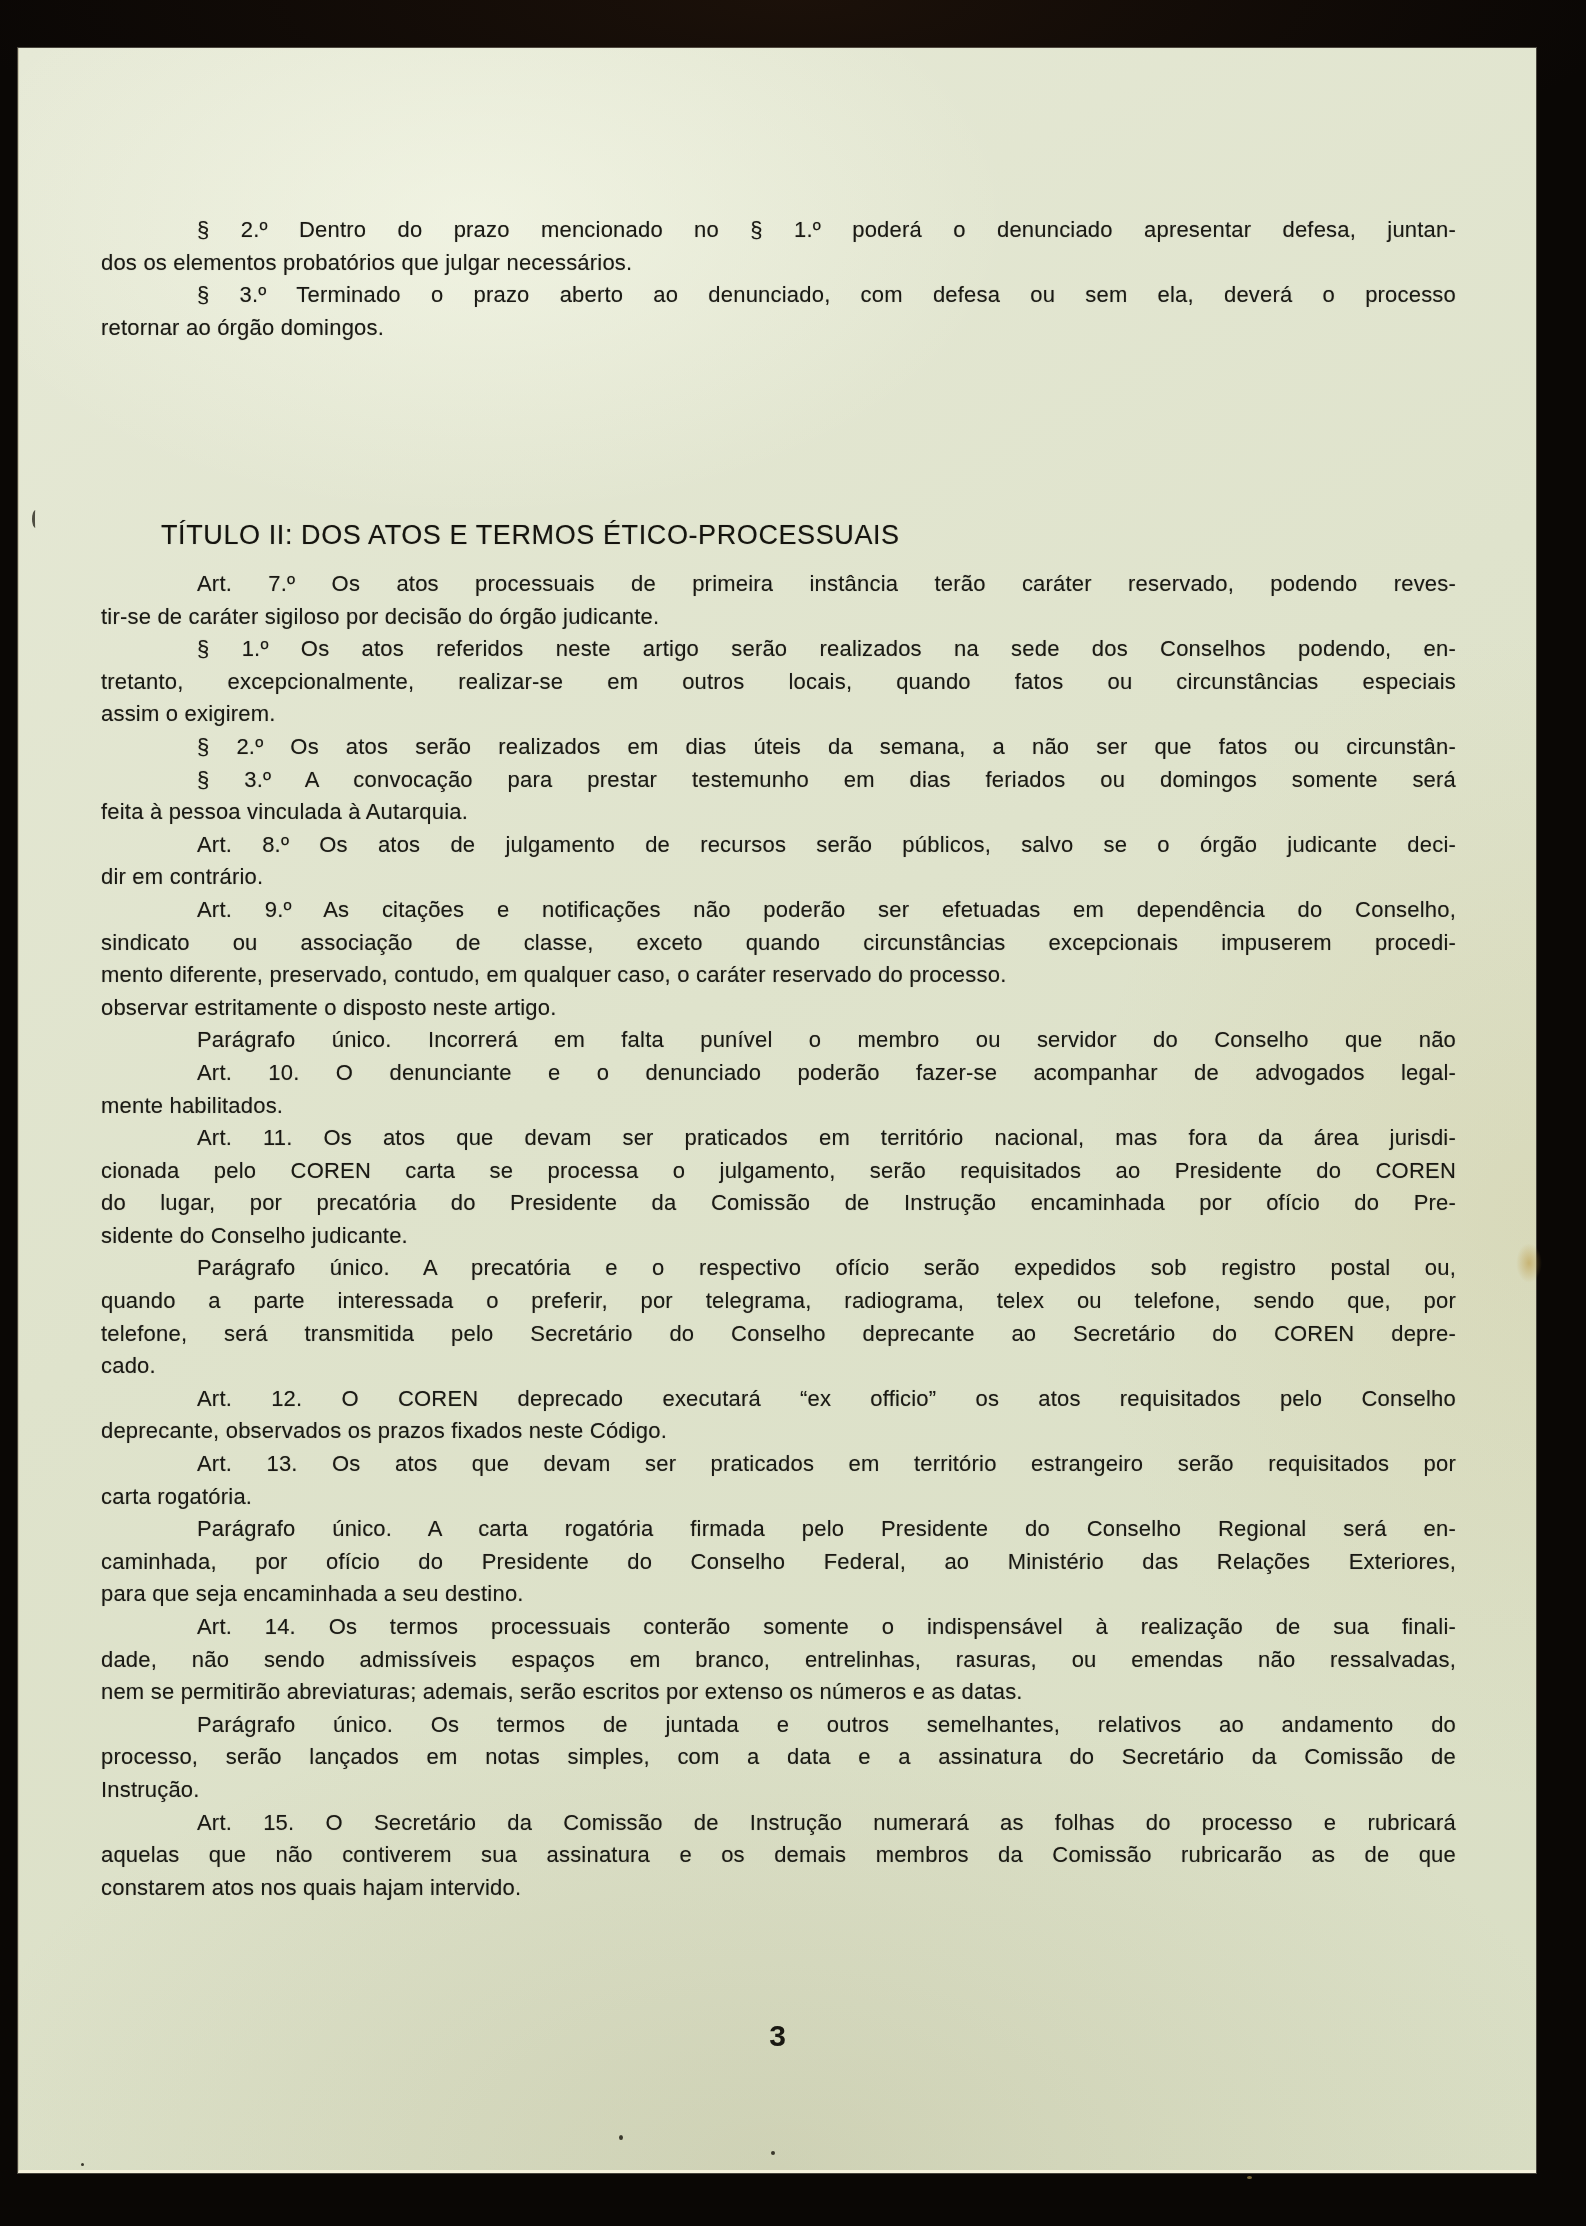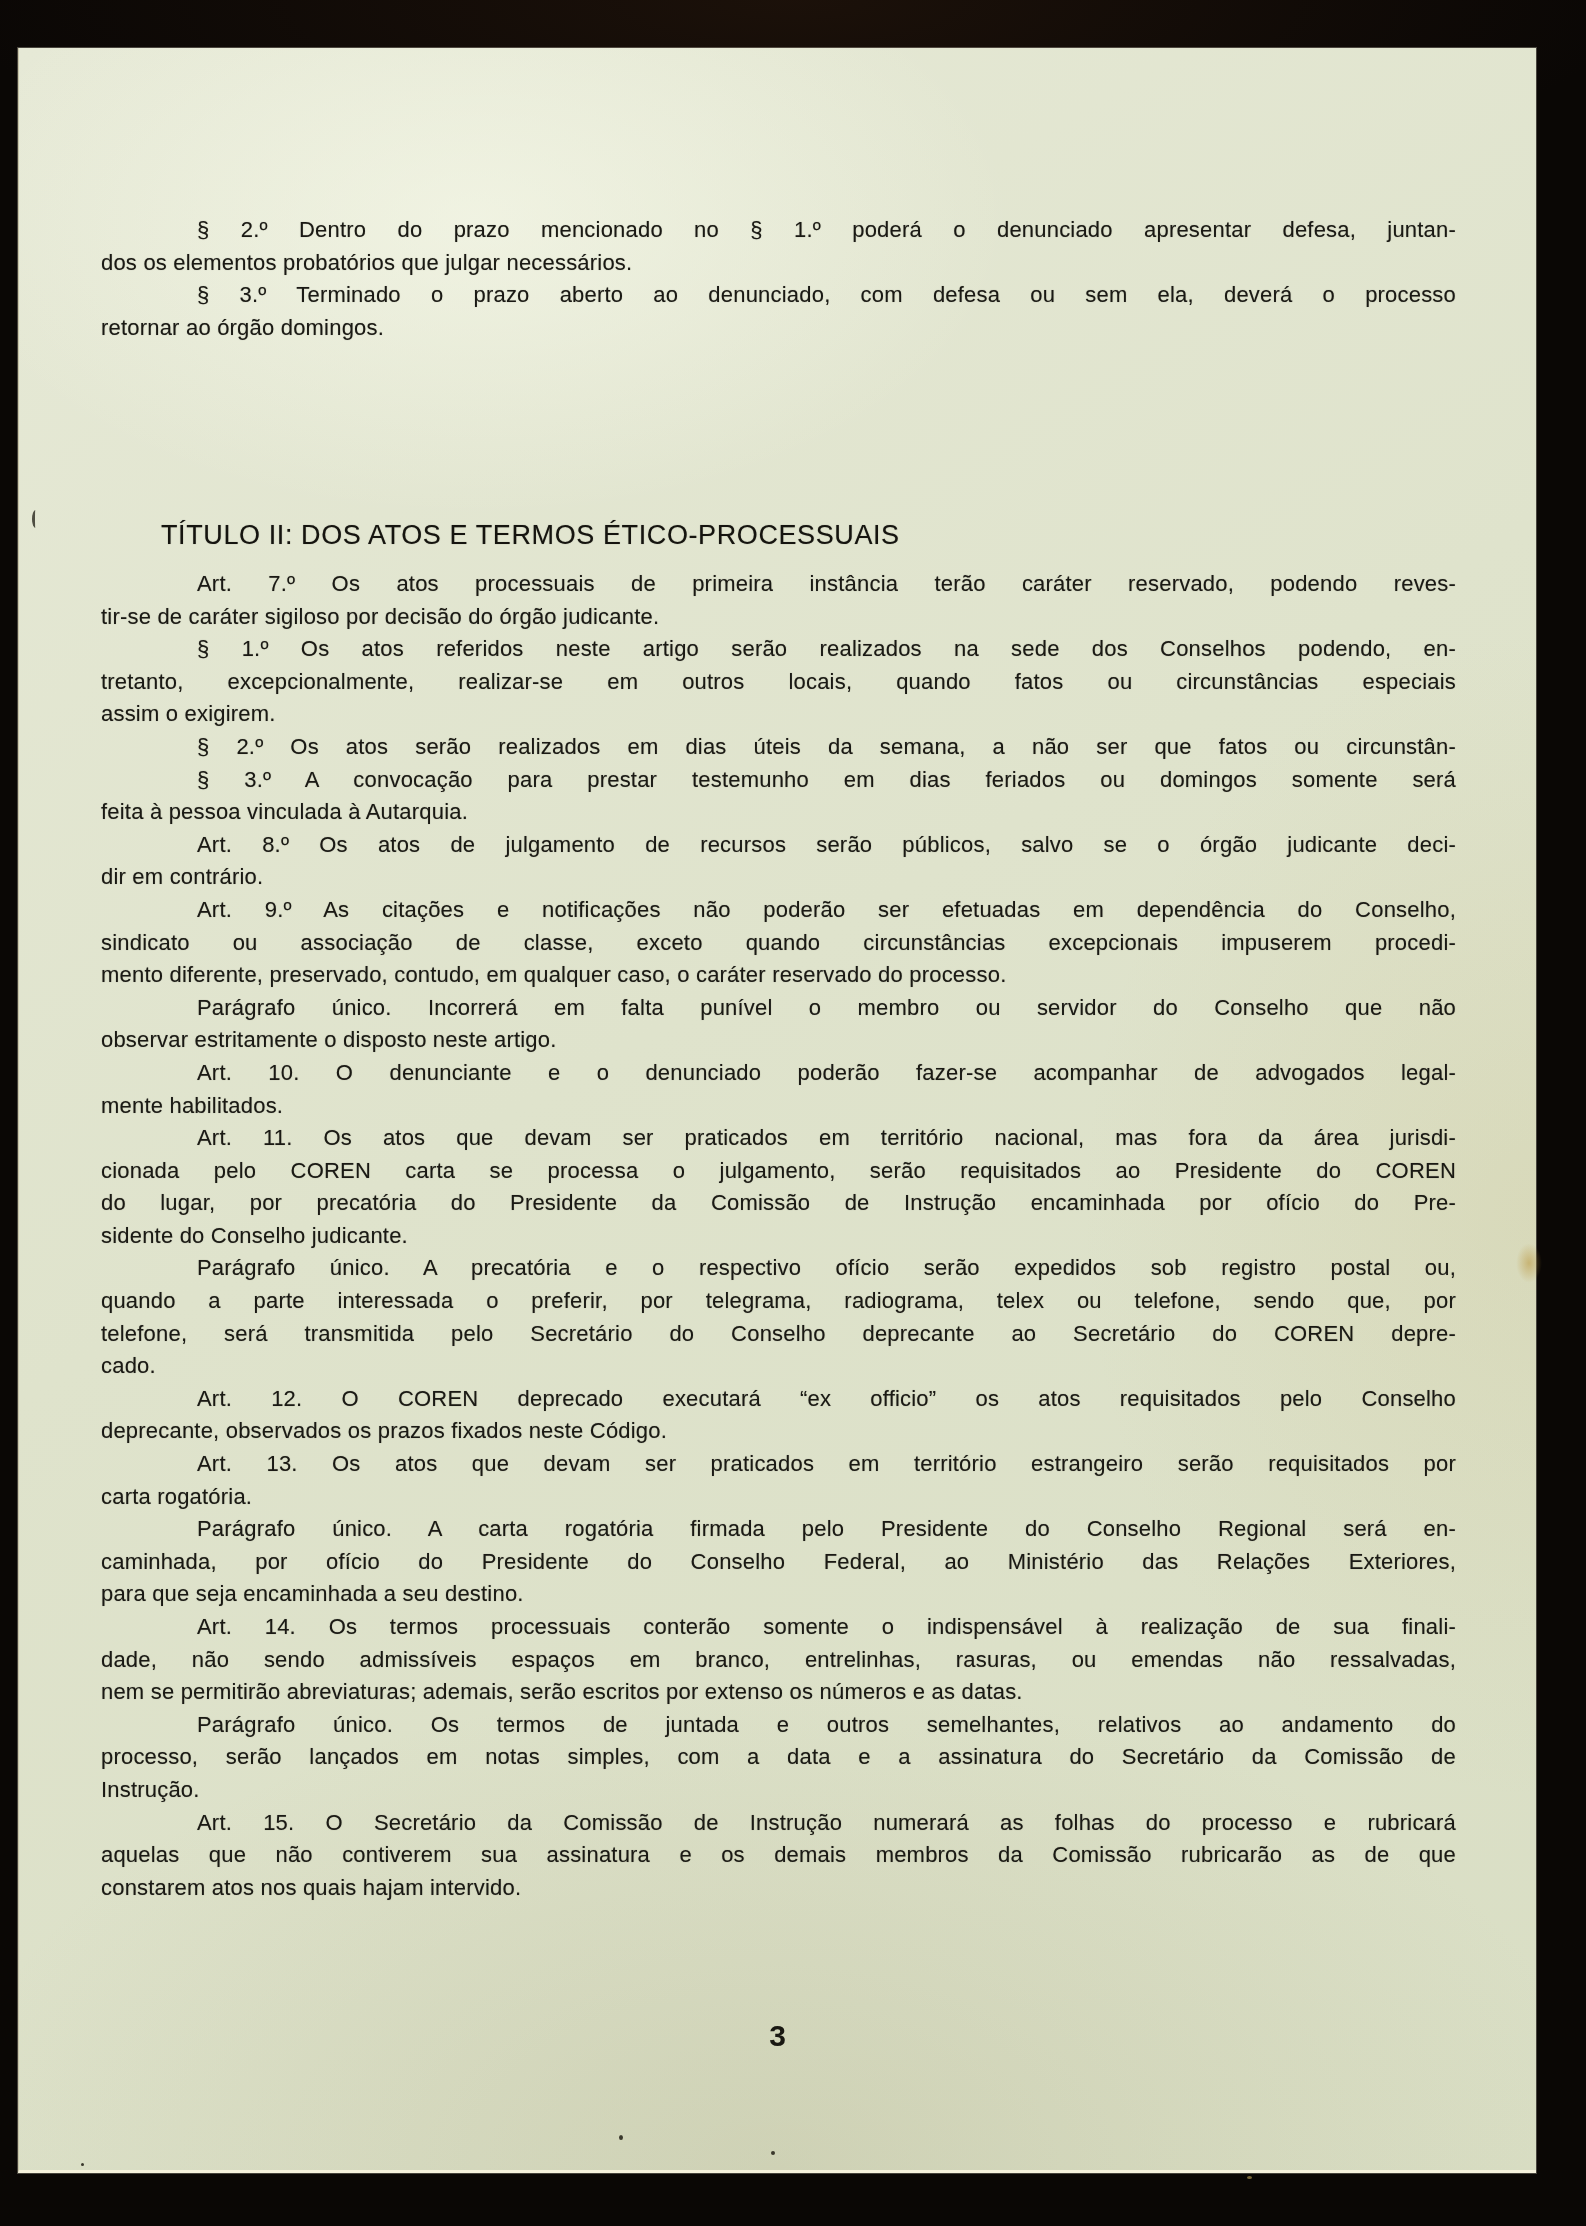--- a/index.html
+++ b/index.html
@@ -129,22 +129,22 @@
       <p class="para">
         <span class="line first jl">Art. 8.º Os atos de julgamento de recursos serão públicos, salvo se o órgão judicante deci-</span>
         <span class="line">dir em contrário.</span>
       </p>
       <p class="para">
         <span class="line first jl">Art. 9.º As citações e notificações não poderão ser efetuadas em dependência do Conselho,</span>
         <span class="line jl">sindicato ou associação de classe, exceto quando circunstâncias excepcionais impuserem procedi-</span>
         <span class="line">mento diferente, preservado, contudo, em qualquer caso, o caráter reservado do processo.</span>
       </p>
       <p class="para">
+        <span class="line">observar estritamente o disposto neste artigo.</span>
         <span class="line first jl">Parágrafo único. Incorrerá em falta punível o membro ou servidor do Conselho que não</span>
-        <span class="line">observar estritamente o disposto neste artigo.</span>
       </p>
       <p class="para">
         <span class="line first jl">Art. 10. O denunciante e o denunciado poderão fazer-se acompanhar de advogados legal-</span>
         <span class="line">mente habilitados.</span>
       </p>
       <p class="para">
         <span class="line first jl">Art. 11. Os atos que devam ser praticados em território nacional, mas fora da área jurisdi-</span>
         <span class="line jl">cionada pelo COREN carta se processa o julgamento, serão requisitados ao Presidente do COREN</span>
         <span class="line jl">do lugar, por precatória do Presidente da Comissão de Instrução encaminhada por ofício do Pre-</span>
         <span class="line">sidente do Conselho judicante.</span>

